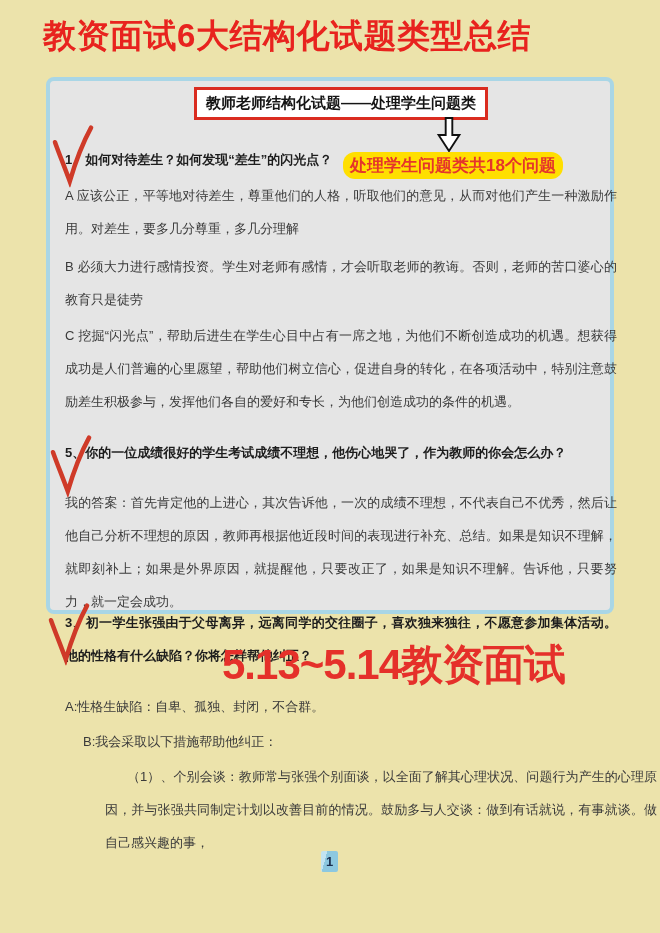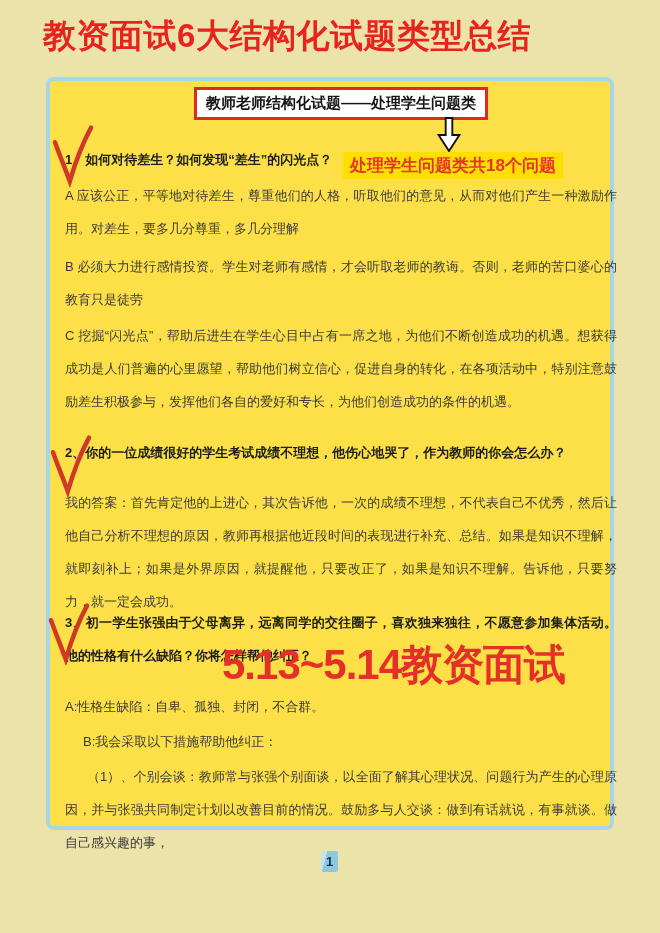--- a/index.html
+++ b/index.html
@@ -7,51 +7,51 @@
     width:660px;height:933px;position:relative;overflow:hidden;
     background:var(--background,#ece3ab);
     font-family:"Liberation Sans","DejaVu Sans",sans-serif;
   }
   .page-title{
     position:absolute;top:16px;left:0;width:574px;text-align:center;
     font-size:33px;font-weight:bold;color:var(--title_red,#e8231e);
     letter-spacing:0.5px;line-height:1.2;
   }
   .card{
-    position:absolute;left:46px;top:77px;width:568px;height:753px;
-    box-sizing:border-box;background:#fde047;
+    position:absolute;left:46px;top:77px;width:568px;height:537px;
+    box-sizing:border-box;background:#e5e5e5;
     border:4px solid var(--card_border_blue,#a9d6e6);border-radius:8px;
   }
   .hdr-box{
     position:absolute;left:144px;top:6px;white-space:nowrap;
     border:3px solid var(--header_box_border,#da2c20);
     padding:4px 9px;font-size:15px;font-weight:bold;color:#151515;background:#fff;
   }
   .arrow{position:absolute;left:386px;top:36px;width:26px;height:36px;}
   .hl{
     position:absolute;left:293px;top:71px;white-space:nowrap;
     background:var(--highlight_bg,#ffdf00);color:var(--highlight_text,#e5352b);
-    font-size:17px;font-weight:bold;padding:2px 7px;z-index:3;
+    font-size:17px;font-weight:bold;padding:2px 7px;z-index:3;border-radius:12px;
   }
   .txt{
     position:absolute;left:15px;width:552px;
     font-size:13px;line-height:33px;color:#3a3a3a;
     text-align:justify;text-justify:inter-character;
   }
   .q{font-weight:bold;color:#1d1d1d;}
   .q1{top:62px;}
   .pa{top:98px;}
   .pb{top:169px;}
   .pc{top:238px;}
   .q2{top:355px;}
   .pans{top:405px;}
   .q3{top:525px;}
   .pa3{top:609px;}
   .pb3{top:644px;text-indent:18px;}
-  .p1{top:679px;text-indent:22px;}
+  .p1{top:679px;text-indent:22px;margin-left:40px;}
   .wm{
     position:absolute;left:172px;top:556px;white-space:nowrap;z-index:2;
     font-size:42px;font-weight:800;letter-spacing:-1px;
     color:var(--watermark_red,#e5302a);
     text-align:right;
   }
   .check{position:absolute;width:50px;height:62px;z-index:4;pointer-events:none;}
   .check.c1{left:-2px;top:44px;transform:rotate(-4deg);}
   .check.c2{left:-4px;top:354px;transform:rotate(-4deg);}
   .check.c3{left:-6px;top:522px;transform:rotate(-4deg);}
@@ -84,21 +84,21 @@
     <path d="M8 16 C 11 27, 16 42, 20 56 C 26 40, 36 18, 45 4" fill="none" style="stroke:var(--checkmark_red,#cf3a28)" stroke-width="4.5" stroke-linecap="round"></path>
   </svg>
   <svg class="check c3" viewBox="0 0 50 62">
     <path d="M8 16 C 11 27, 16 42, 20 56 C 26 40, 36 18, 45 4" fill="none" style="stroke:var(--checkmark_red,#cf3a28)" stroke-width="4.5" stroke-linecap="round"></path>
   </svg>
 
   <div class="txt q q1">1、如何对待差生？如何发现“差生”的闪光点？</div>
   <div class="txt pa">A 应该公正，平等地对待差生，尊重他们的人格，听取他们的意见，从而对他们产生一种激励作用。对差生，要多几分尊重，多几分理解</div>
   <div class="txt pb">B 必须大力进行感情投资。学生对老师有感情，才会听取老师的教诲。否则，老师的苦口婆心的教育只是徒劳</div>
   <div class="txt pc">C 挖掘“闪光点”，帮助后进生在学生心目中占有一席之地，为他们不断创造成功的机遇。想获得成功是人们普遍的心里愿望，帮助他们树立信心，促进自身的转化，在各项活动中，特别注意鼓励差生积极参与，发挥他们各自的爱好和专长，为他们创造成功的条件的机遇。</div>
-  <div class="txt q q2">2、你的一位成绩很好的学生考试成绩不理想，他伤心地哭了，作为教师的你会怎么办？</div>
+  <div class="txt q q2">5、你的一位成绩很好的学生考试成绩不理想，他伤心地哭了，作为教师的你会怎么办？</div>
   <div class="txt pans">我的答案：首先肯定他的上进心，其次告诉他，一次的成绩不理想，不代表自己不优秀，然后让他自己分析不理想的原因，教师再根据他近段时间的表现进行补充、总结。如果是知识不理解，就即刻补上；如果是外界原因，就提醒他，只要改正了，如果是知识不理解。告诉他，只要努力，就一定会成功。</div>
   <div class="txt q q3">3、初一学生张强由于父母离异，远离同学的交往圈子，喜欢独来独往，不愿意参加集体活动。他的性格有什么缺陷？你将怎样帮他纠正？</div>
   <div class="wm">5.13~5.14教资面试</div>
   <div class="txt pb3">B:我会采取以下措施帮助他纠正：</div>
   <div class="txt pa3">A:性格生缺陷：自卑、孤独、封闭，不合群。</div>
   <div class="txt p1">（1）、个别会谈：教师常与张强个别面谈，以全面了解其心理状况、问题行为产生的心理原因，并与张强共同制定计划以改善目前的情况。鼓励多与人交谈：做到有话就说，有事就谈。做自己感兴趣的事，</div>
 
 </div>
 
 <div class="page-badge">

